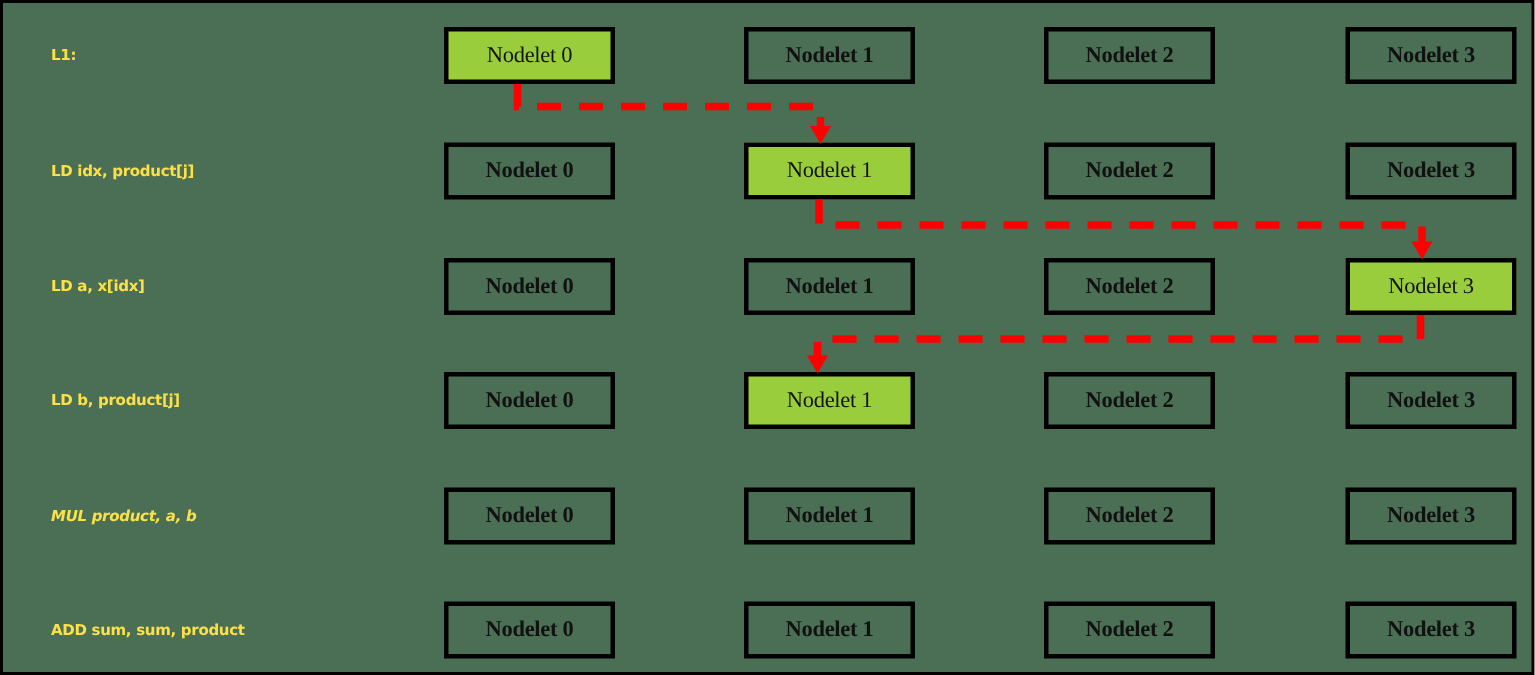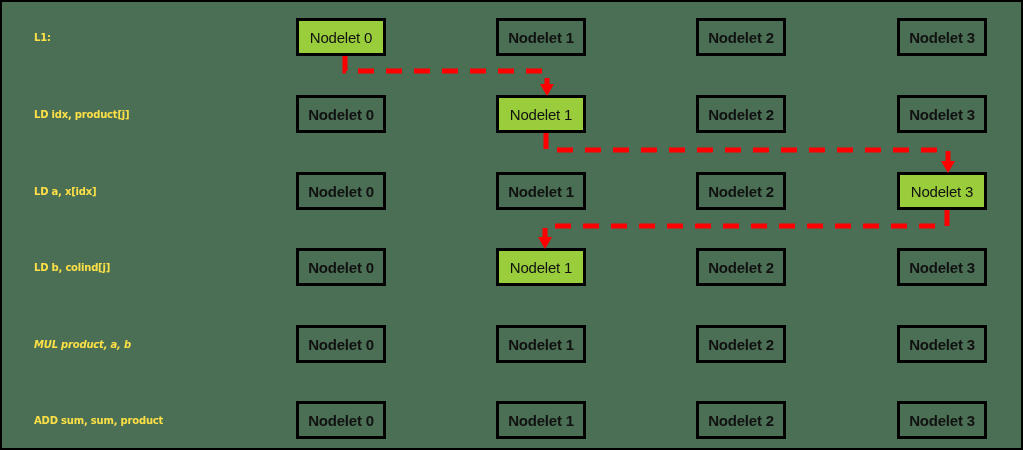--- a/index.html
+++ b/index.html
@@ -30,34 +30,34 @@
     font-size: 10px;
     font-weight: 700;
     letter-spacing: -0.2px;
     white-space: nowrap;
     font-family: "DejaVu Sans", "Liberation Sans", sans-serif;
   }
 
   
   .nodelet {
     position: absolute;
-    width: 90px;
+    width: 114px;
     height: 38px;
     box-sizing: border-box;
     border: 3px solid #000000;
     background: transparent;
     display: flex;
     align-items: center;
     justify-content: center;
     color: #111111;
     font-size: 15px;
     font-weight: 700;
     letter-spacing: -0.2px;
     white-space: nowrap;
-    font-family: Liberation Sans, sans-serif;
+    font-family: Liberation Serif, serif;
   }
   .nodelet.active {
     background: #9acd3c;
     font-weight: 400;
   }
 
   
   #arrow-layer {
     position: absolute;
     left: 0;
@@ -92,21 +92,21 @@
       <div class="row-label" style="top: 93px;">LD idx, product[j]</div>
       <div class="nodelet" style="left: 294px; top: 93px;">Nodelet 0</div>
       <div class="nodelet active" style="left: 494px; top: 93px;">Nodelet 1</div>
       <div class="nodelet" style="left: 694px; top: 93px;">Nodelet 2</div>
       <div class="nodelet" style="left: 895px; top: 93px;">Nodelet 3</div>
       <div class="row-label" style="top: 170px;">LD a, x[idx]</div>
       <div class="nodelet" style="left: 294px; top: 170px;">Nodelet 0</div>
       <div class="nodelet" style="left: 494px; top: 170px;">Nodelet 1</div>
       <div class="nodelet" style="left: 694px; top: 170px;">Nodelet 2</div>
       <div class="nodelet active" style="left: 895px; top: 170px;">Nodelet 3</div>
-      <div class="row-label" style="top: 246px;">LD b, colind[j]</div>
+      <div class="row-label" style="top: 246px;">LD b, product[j]</div>
       <div class="nodelet" style="left: 294px; top: 246px;">Nodelet 0</div>
       <div class="nodelet active" style="left: 494px; top: 246px;">Nodelet 1</div>
       <div class="nodelet" style="left: 694px; top: 246px;">Nodelet 2</div>
       <div class="nodelet" style="left: 895px; top: 246px;">Nodelet 3</div>
       <div class="row-label" style="top: 323px; font-style: italic;">MUL product, a, b</div>
       <div class="nodelet" style="left: 294px; top: 323px;">Nodelet 0</div>
       <div class="nodelet" style="left: 494px; top: 323px;">Nodelet 1</div>
       <div class="nodelet" style="left: 694px; top: 323px;">Nodelet 2</div>
       <div class="nodelet" style="left: 895px; top: 323px;">Nodelet 3</div>
       <div class="row-label" style="top: 399px; text-align: right;">ADD sum, sum, product</div>

